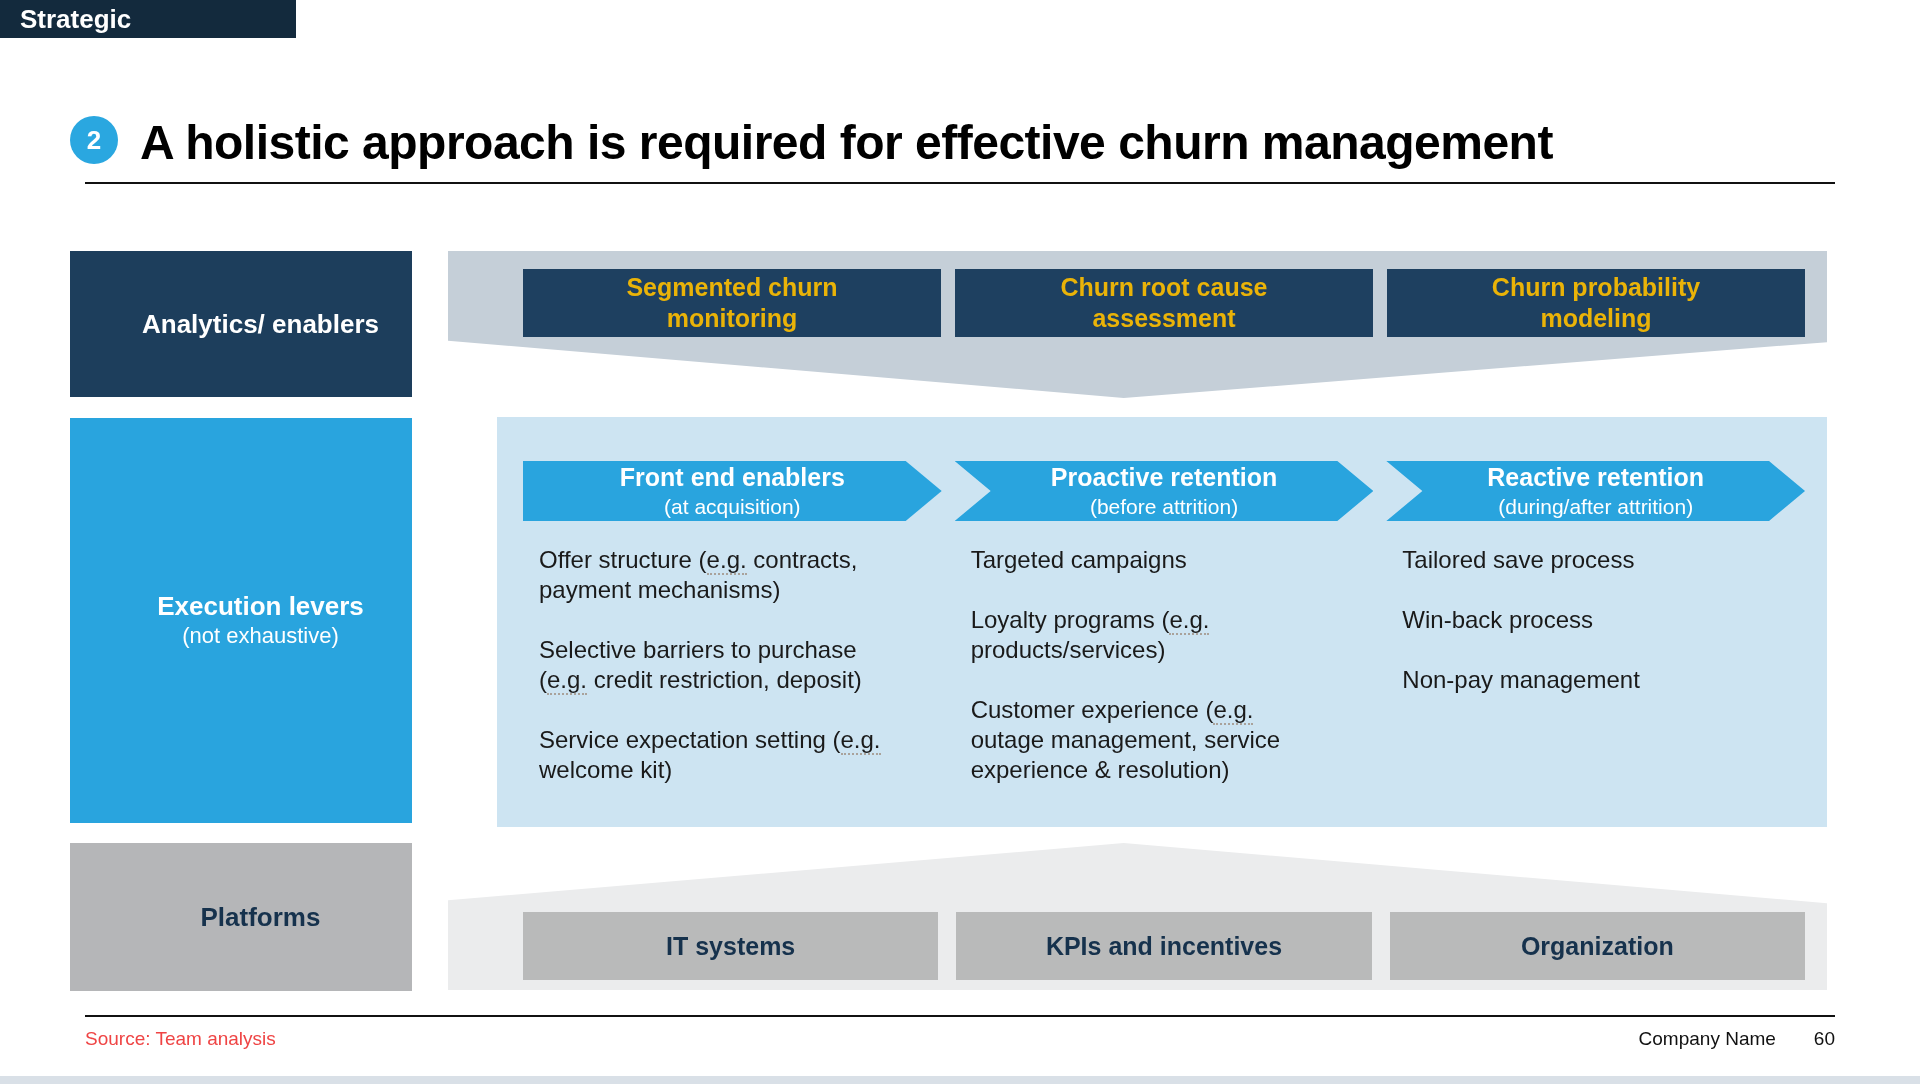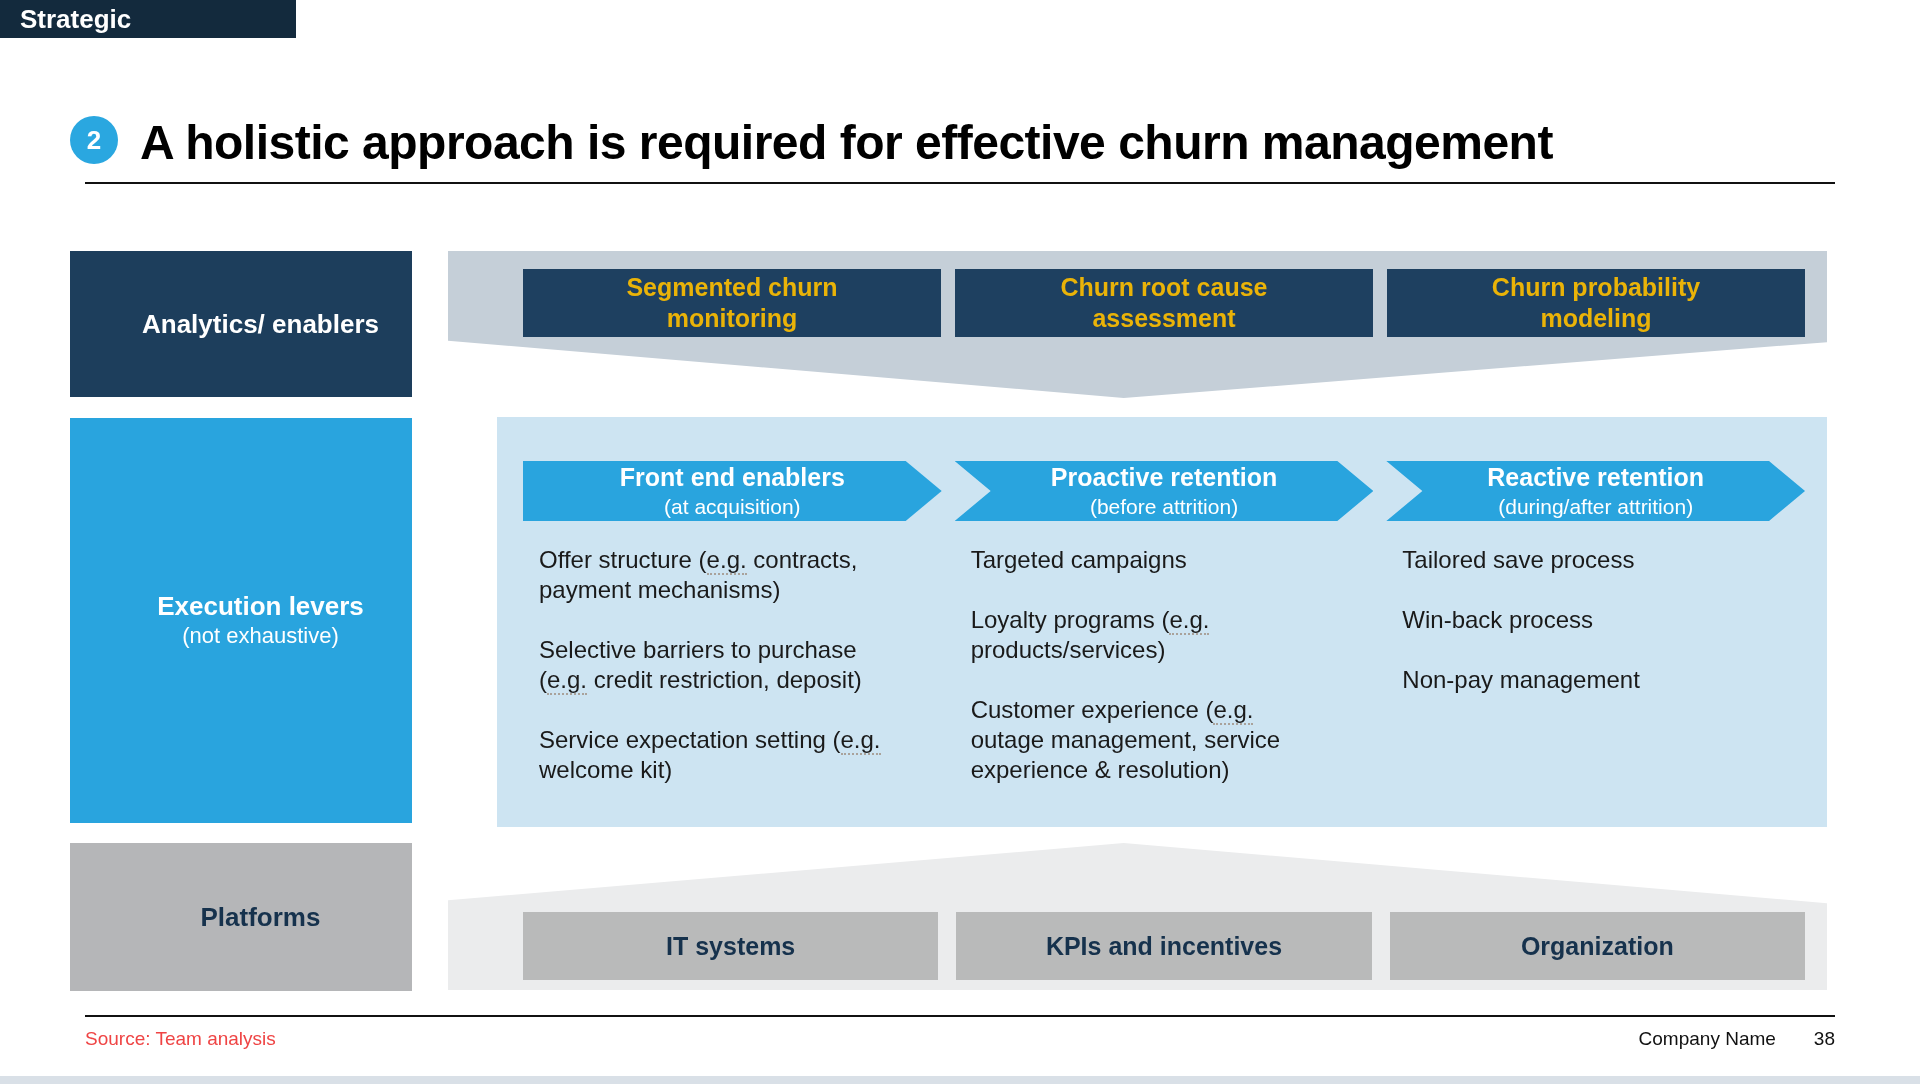--- a/index.html
+++ b/index.html
@@ -208,17 +208,17 @@
       <div class="platform-box">IT systems</div>
       <div class="platform-box">KPIs and incentives</div>
       <div class="platform-box">Organization</div>
     </div>
   </div>
 
   <div class="abs footer-divider"></div>
   <div class="abs footer-source">Source: Team analysis</div>
   <div class="abs footer-right">
     <span>Company Name</span>
-    <span>38</span>
+    <span>60</span>
   </div>
   <div class="abs bottom-strip"></div>
 
 </div>
 
 </body></html>

